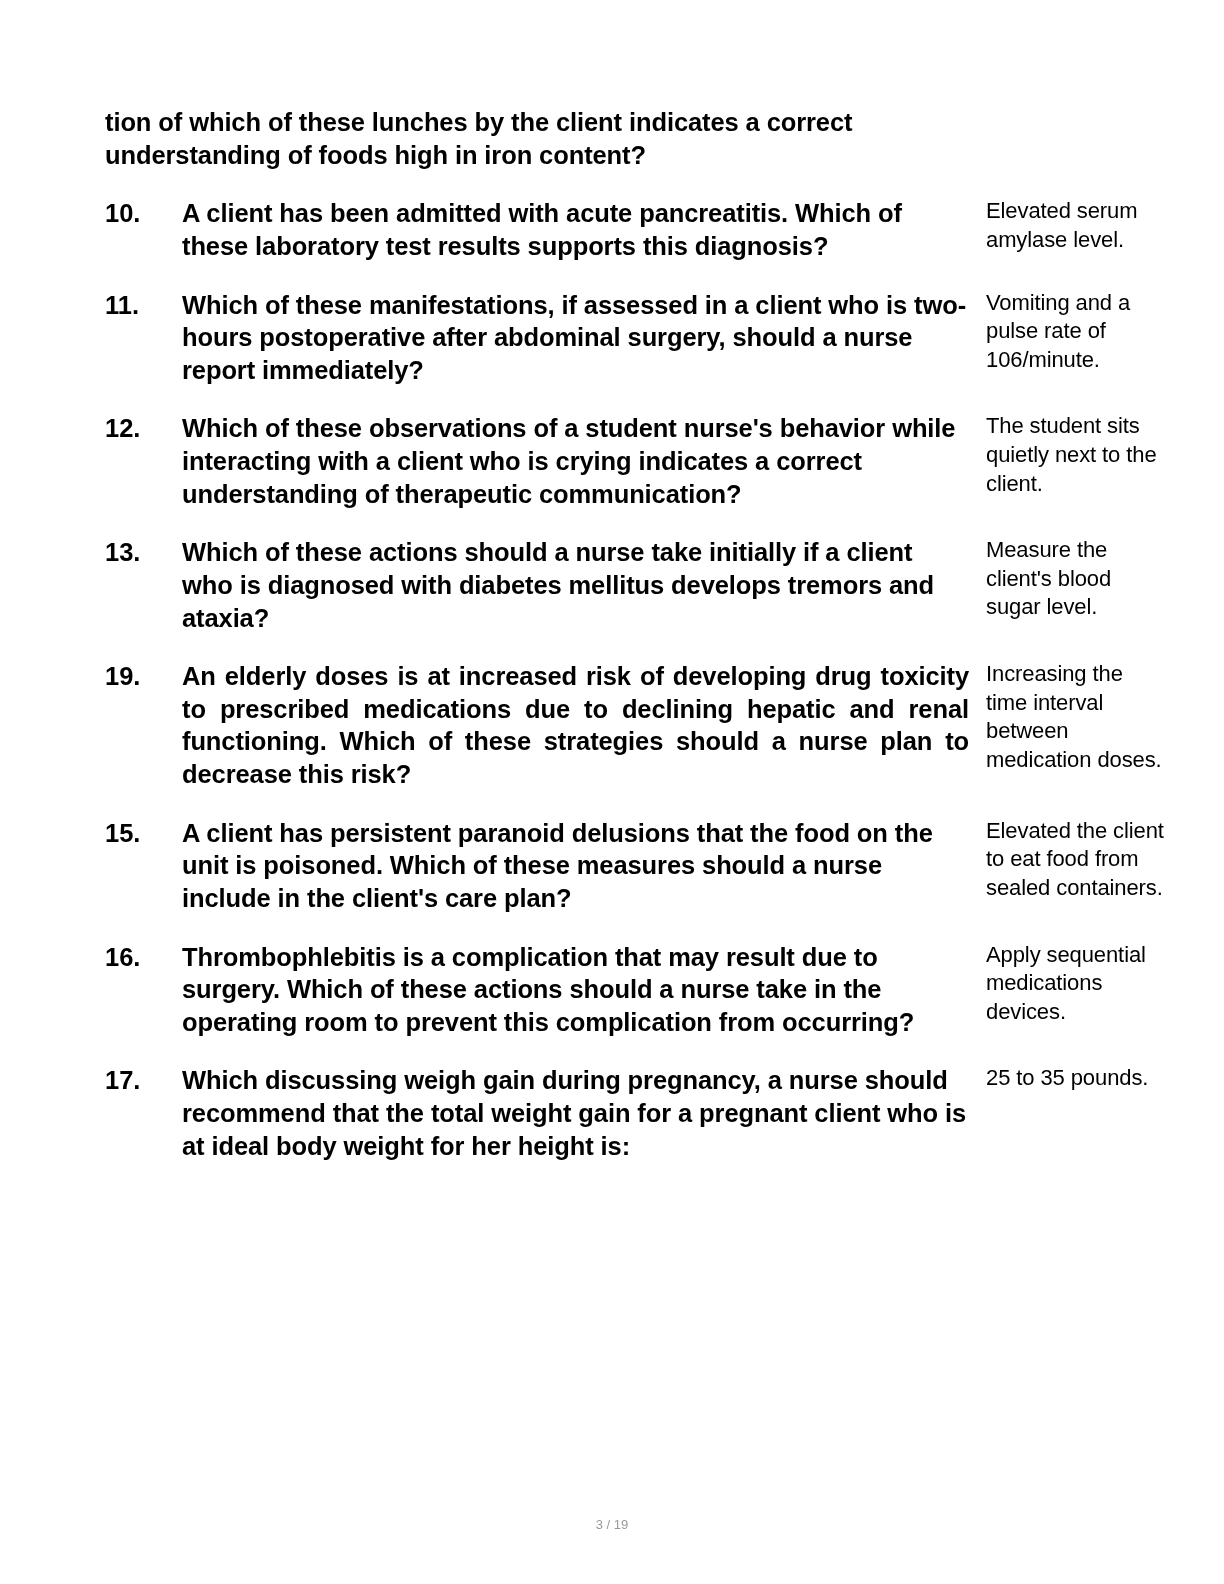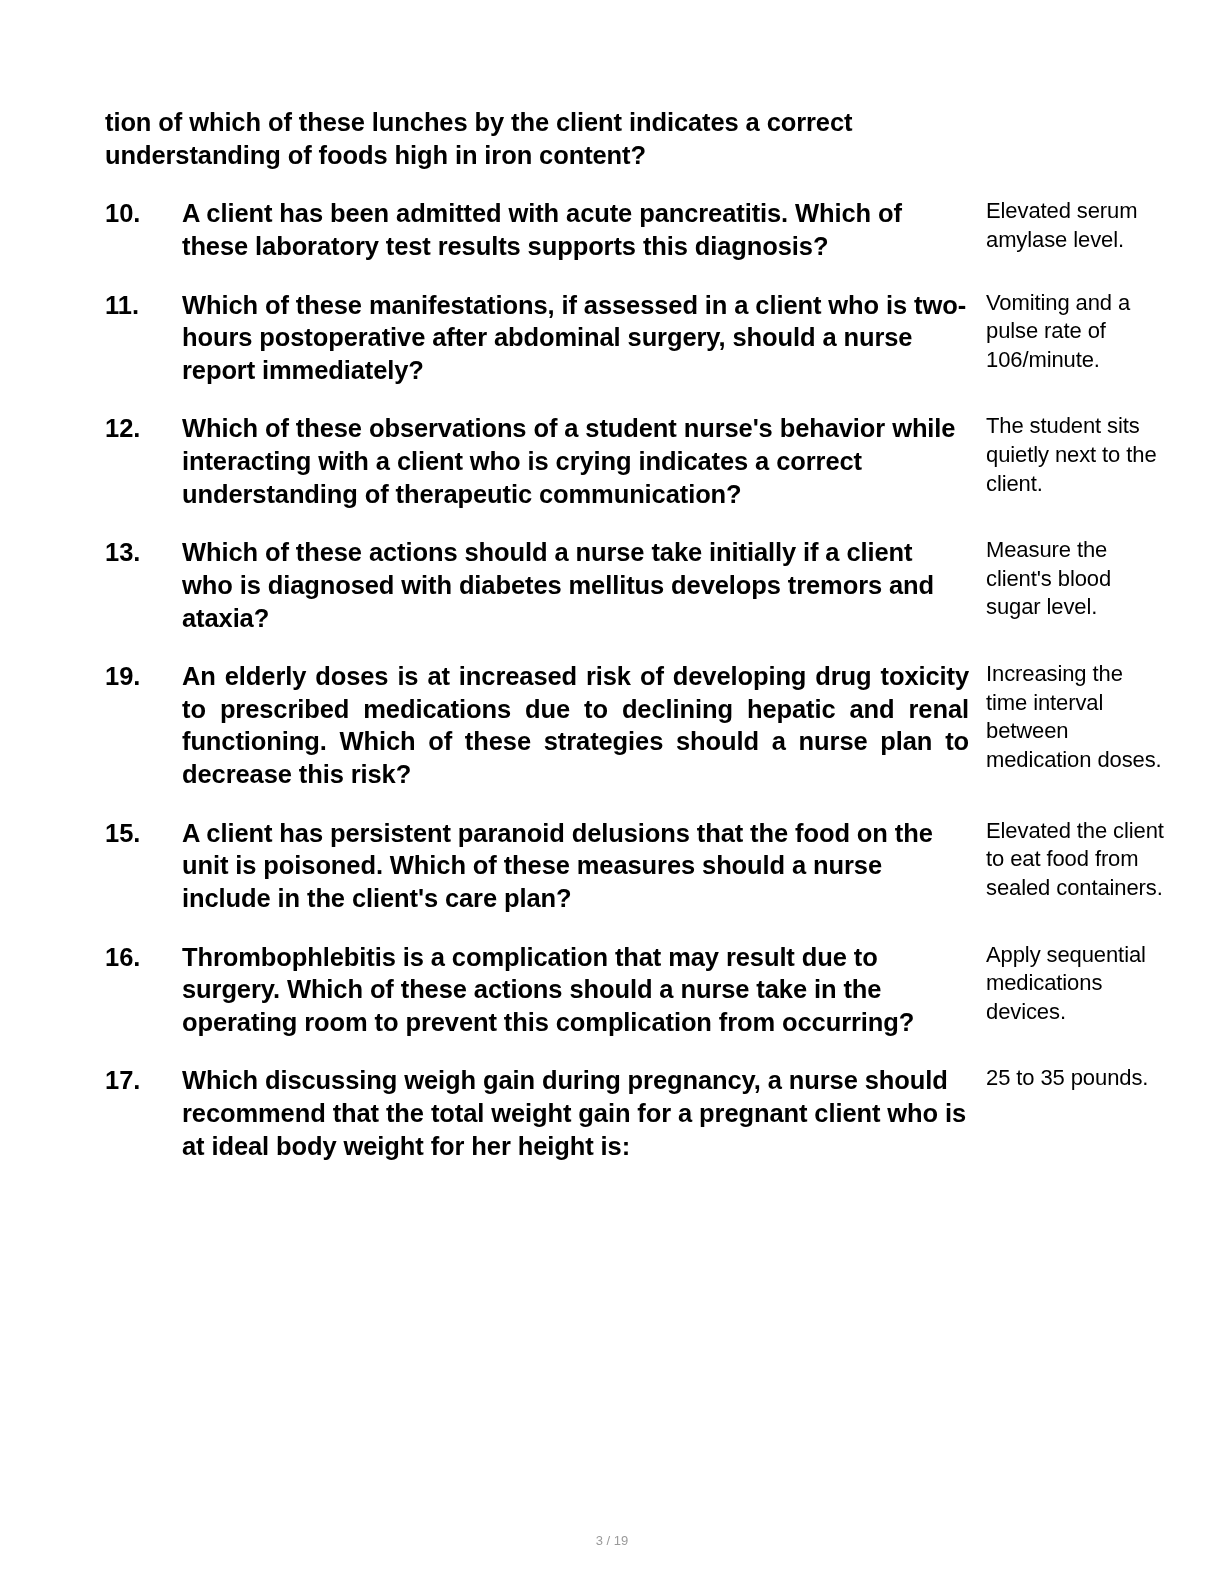--- a/index.html
+++ b/index.html
@@ -62,21 +62,21 @@
     flex: 1 1 auto;
     font-size: 22px;
     font-weight: normal;
     line-height: 1.30;
     letter-spacing: -0.1px;
   }
   .footer {
     position: absolute;
     left: 0;
     right: 0;
-    bottom: 36px;
+    bottom: 52px;
     text-align: center;
     font-size: 13px;
     color: #9a9a9a;
     font-family: "Liberation Sans", sans-serif;
   }
 </style>
 </head>
 <body>
 
 <div class="page">

